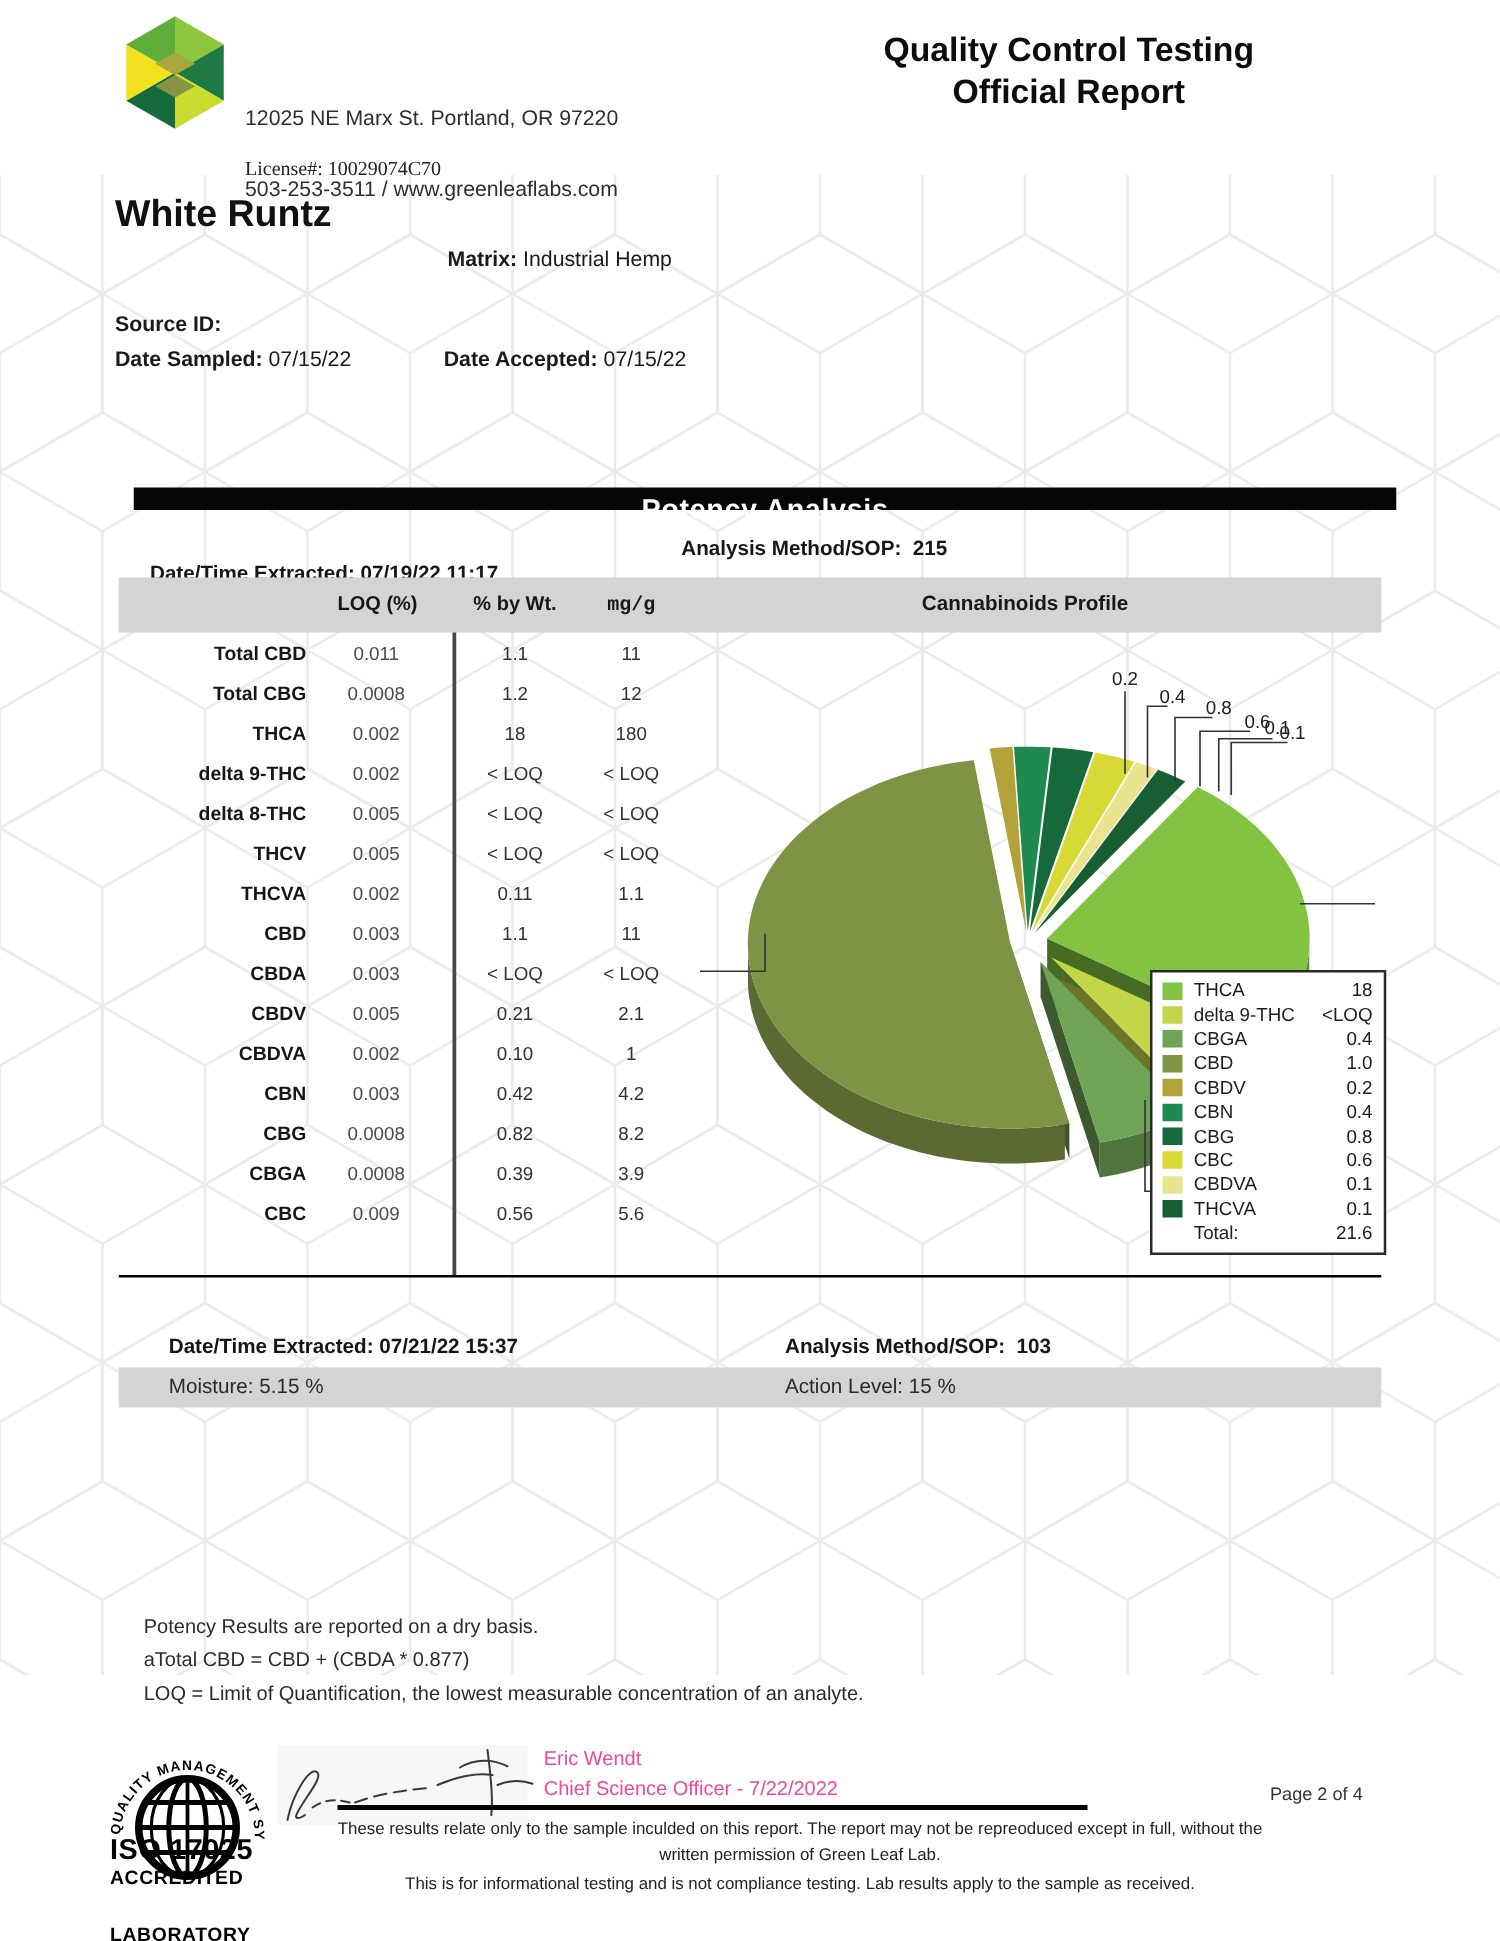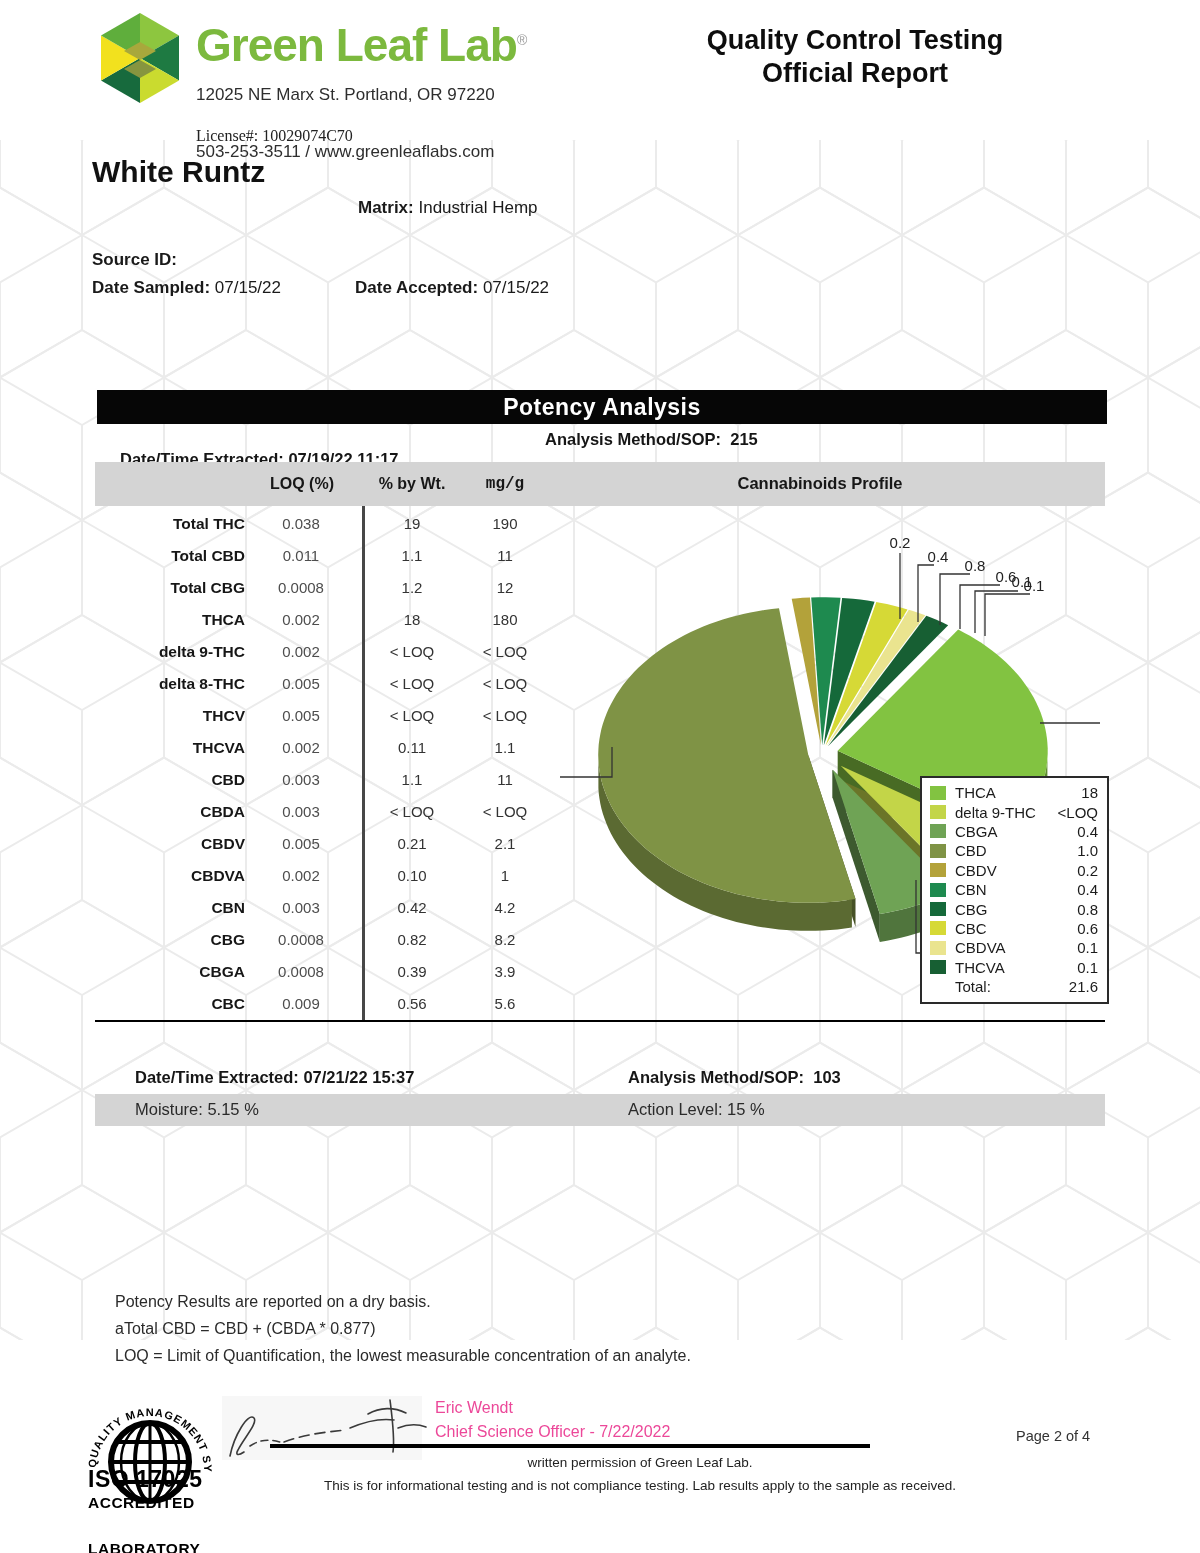--- a/index.html
+++ b/index.html
@@ -71,21 +71,20 @@
   <svg class="abs" style="left:90px;top:12px;" width="100" height="92" viewBox="0 0 100 92">
     <polygon points="50,46 50,1 89,23.5" fill="#8dc63f"></polygon>
     <polygon points="50,46 89,23.5 89,68.5" fill="#1e7a42"></polygon>
     <polygon points="50,46 89,68.5 50,91" fill="#cadb2f"></polygon>
     <polygon points="50,46 50,91 11,68.5" fill="#176a3d"></polygon>
     <polygon points="50,46 11,68.5 11,23.5" fill="#f2e11e"></polygon>
     <polygon points="50,46 11,23.5 50,1" fill="#5fae3c"></polygon>
     <polygon points="50,30 66,39 50,48 34,39" fill="#a8a83c"></polygon>
     <polygon points="50,48 66,57 50,66 34,57" fill="#86953f"></polygon>
   </svg>
-  <div class="abs brand" style="left:196px;top:18px;"><span>Green Leaf Lab</span><sup>®</sup></div>
   <div class="abs addr" style="left:196px;top:84px;">12025 NE Marx St. Portland, OR 97220</div>
   <div class="abs addr" style="left:196px;top:105px;margin-top:36px;">503-253-3511 / www.greenleaflabs.com</div>
   <div class="abs license" style="left:196px;top:127px;">License#: 10029074C70</div>
   <div class="abs report-title" style="left:640px;top:24px;width:430px;">
     <div>Quality Control Testing</div>
     <div>Official Report</div>
   </div>
 
   <div class="abs sample-name" style="left:92px;top:155px;">White Runtz</div>
   <div class="abs kv" style="left:358px;top:198px;">
@@ -97,43 +96,37 @@
   </div>
   <div class="abs kv" style="left:92px;top:278px;">
     <b>Date Sampled:</b>
     <span>07/15/22</span>
   </div>
   <div class="abs kv" style="left:355px;top:278px;">
     <b>Date Accepted:</b>
     <span>07/15/22</span>
   </div>
 
-  <div class="abs bar" style="left:97px;top:390px;width:1010px;height:34px;">Potency Analysis</div>
+  <div class="abs bar" style="left:107px;top:390px;width:1010px;height:18px;">Potency Analysis</div>
   <div class="abs dateline" style="left:120px;top:430px;margin-top:20px;">
     <span>Date/Time Extracted:</span>
     <span>07/19/22  11:17</span>
   </div>
   <div class="abs dateline" style="left:545px;top:430px;">
     <span>Analysis Method/SOP:</span>&nbsp;
     <span>215</span>
   </div>
 
   <div class="abs band" style="left:95px;top:462px;width:1010px;height:44px;"></div>
   <div class="abs colhead" style="left:240px;top:475px;width:124px;">LOQ (%)</div>
   <div class="abs colhead" style="left:360px;top:475px;width:104px;">% by Wt.</div>
   <div class="abs colhead" style="left:455px;top:475px;width:100px;font-family:Liberation Mono, monospace;">mg/g</div>
   <div class="abs colhead" style="left:660px;top:474px;width:320px;font-size:16.5px;">Cannabinoids Profile</div>
 
   <div id="potency-rows">
-      <div class="prow">
-        <span class="pc pa">Total THC</span>
-        <span class="pc pl">0.038</span>
-        <span class="pc pw">19</span>
-        <span class="pc pm">190</span>
-      </div>
       <div class="prow">
         <span class="pc pa">Total CBD</span>
         <span class="pc pl">0.011</span>
         <span class="pc pw">1.1</span>
         <span class="pc pm">11</span>
       </div>
       <div class="prow">
         <span class="pc pa">Total CBG</span>
         <span class="pc pl">0.0008</span>
         <span class="pc pw">1.2</span>
@@ -369,17 +362,18 @@
       <path d="M146,20 C158,13 172,13 184,19"></path>
       <path d="M176,34 C186,30 196,30 204,33"></path>
     </g>
   </svg>
   <div class="abs signer" style="left:435px;top:1396px;">Eric Wendt</div>
   <div class="abs signer" style="left:435px;top:1420px;">Chief Science Officer - 7/22/2022</div>
   <div class="abs pageno" style="left:1016px;top:1428px;">Page 2 of 4</div>
 
   <div class="abs" style="left:270px;top:1444px;width:600px;height:4px;background:#000;"></div>
   <div class="abs disc" style="left:80px;top:1452px;width:1120px;">
+    <div>These results relate only to the sample inculded on this report. The report may not be repreoduced except in full, without the</div>
     <div>written permission of Green Leaf Lab.</div>
     <div style="margin-top:2px;">This is for informational testing and is not compliance testing. Lab results apply to the sample as received.</div>
   </div>
 
 </div>
 
 </body></html>

